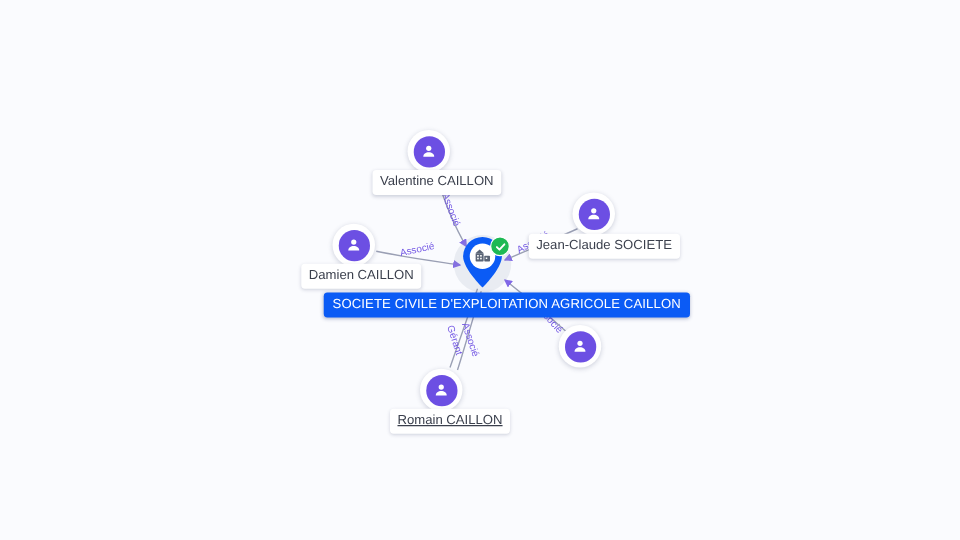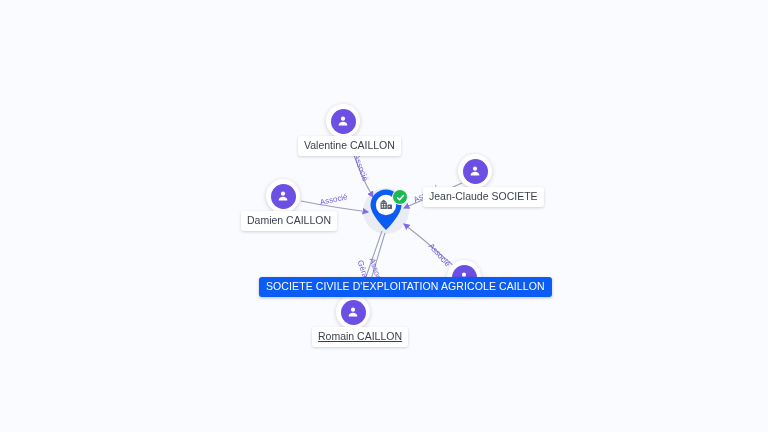--- a/index.html
+++ b/index.html
@@ -226,15 +226,15 @@
         <rect x="19.6" y="18.0" width="1.2" height="1.2"></rect>
       </g>
     </svg>
     <div class="company-check">
       <svg width="9" height="9" viewBox="0 0 24 24" fill="none" stroke="#ffffff" stroke-width="4" stroke-linecap="round" stroke-linejoin="round">
         <path d="M4 12.5 L9.5 18 L20 6.5"></path>
       </svg>
     </div>
   </div>
 
-  <div id="company-label" style="left:259px; top:234px;margin-top:43px;">SOCIETE CIVILE D'EXPLOITATION AGRICOLE CAILLON</div>
+  <div id="company-label" style="left:259px; top:234px;">SOCIETE CIVILE D'EXPLOITATION AGRICOLE CAILLON</div>
 
 </div>
 
 </body></html>

